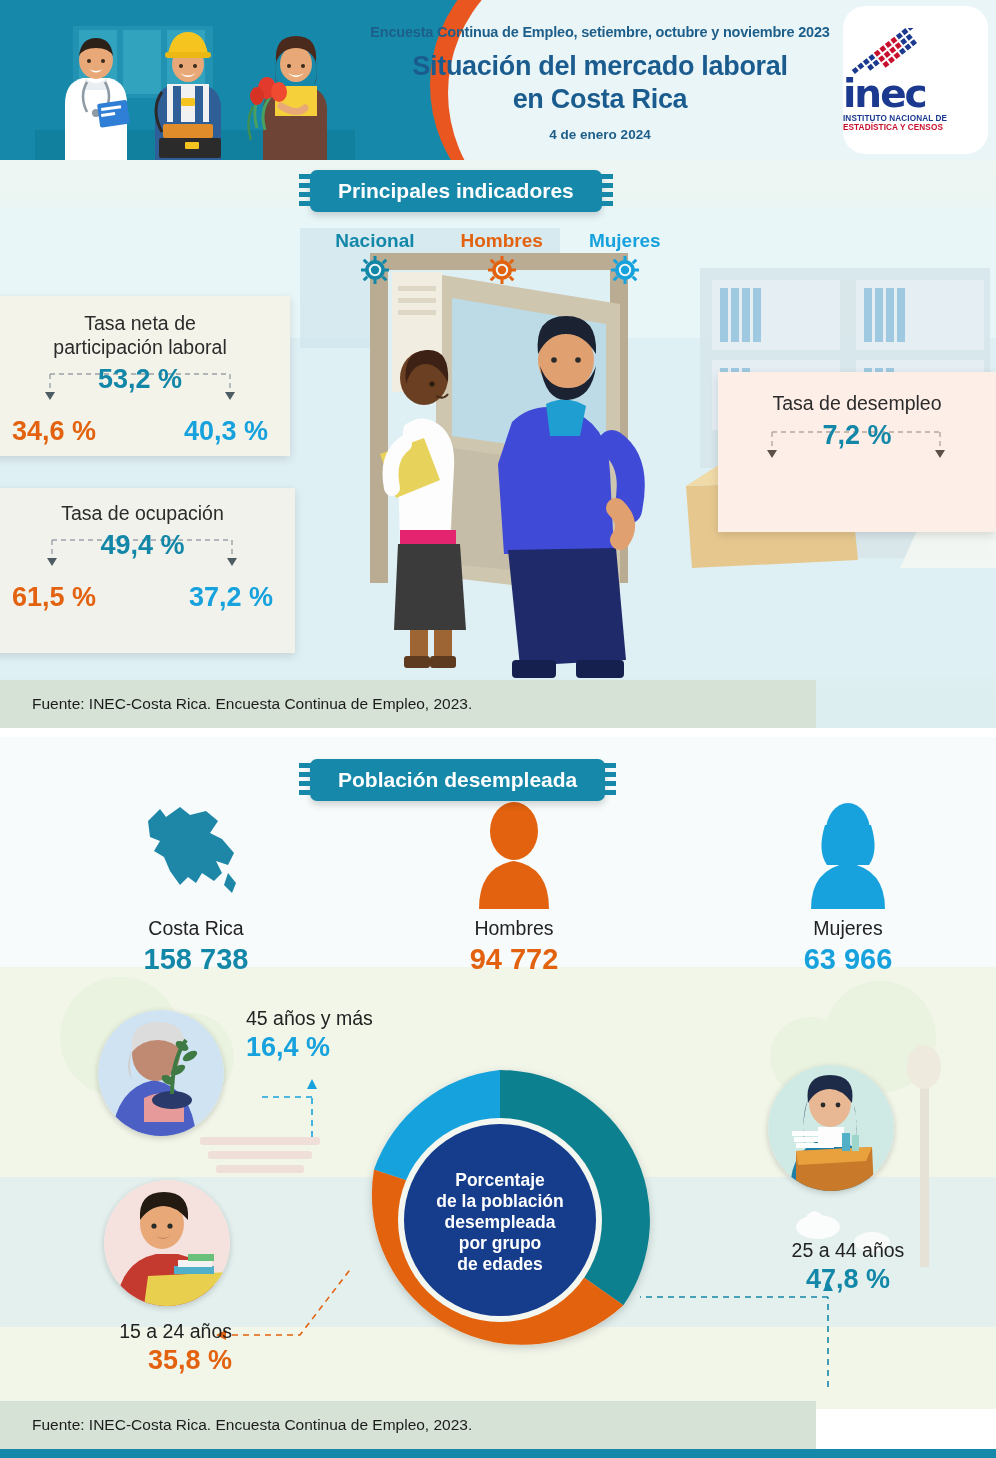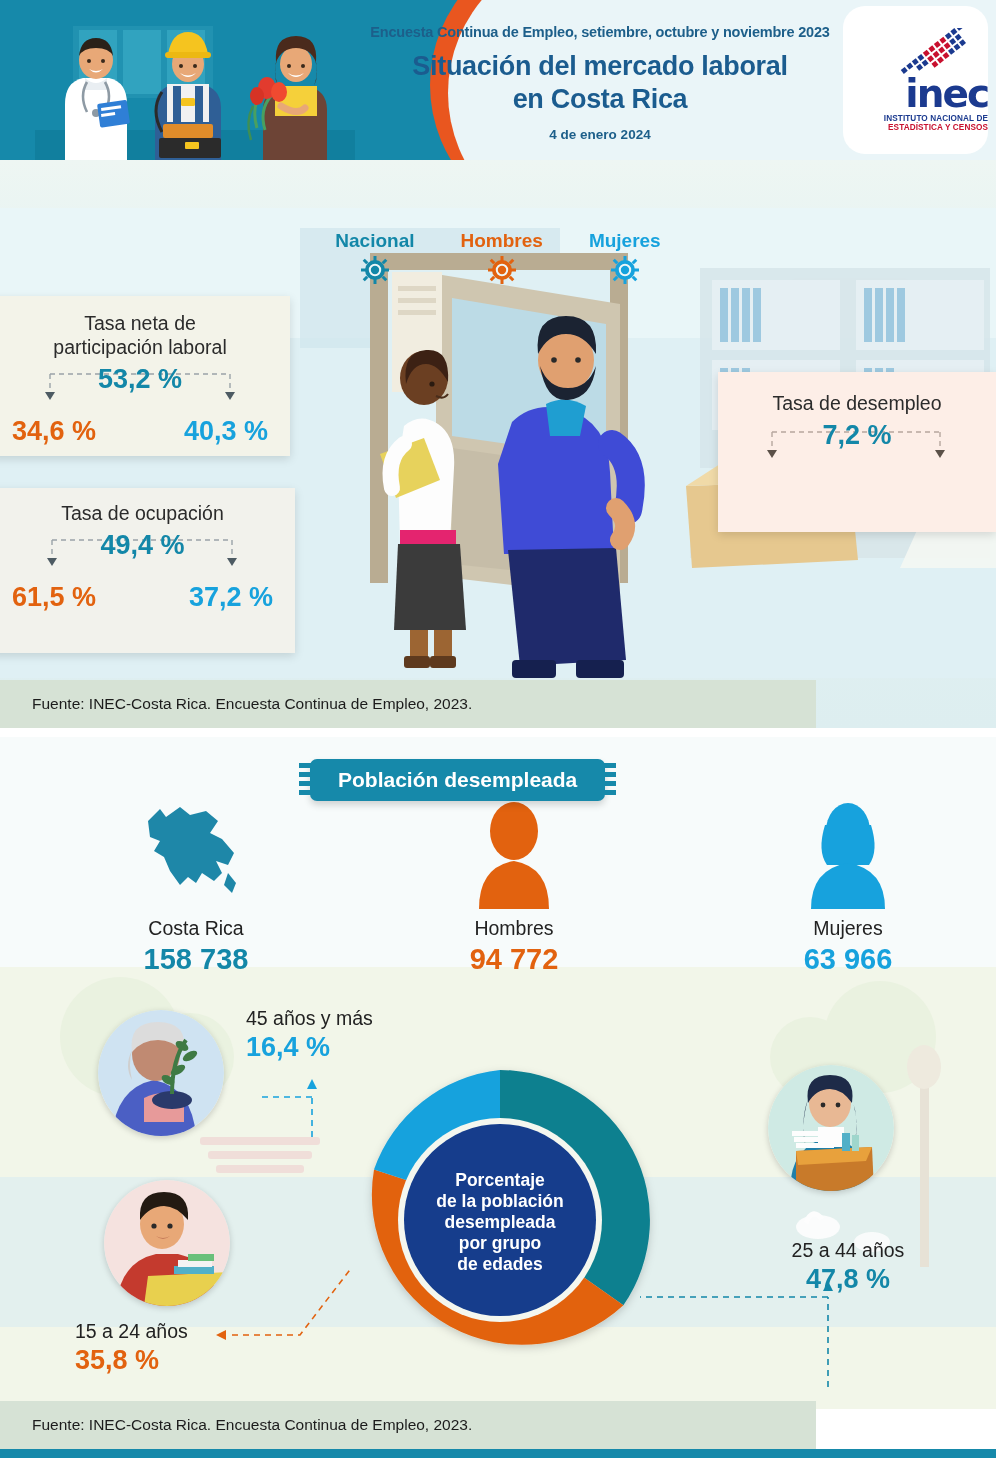--- a/index.html
+++ b/index.html
@@ -47,21 +47,21 @@
   }
   .hdr-sub1 { font-size: 14.5px; color: #1d5f8a; font-weight: 600; letter-spacing: -0.2px; }
   .hdr-title {
     font-size: 27px; color: #1b5c8f; font-weight: bold;
     line-height: 1.22; margin-top: 10px; letter-spacing: -0.3px;
   }
   .hdr-date { font-size: 13.5px; color: #1d5f8a; font-weight: 600; margin-top: 11px; }
   .logo-box {
     position: absolute; right: 8px; top: 6px; width: 145px; height: 148px;
     background: #ffffff; border-radius: 22px;
-    display: flex; flex-direction: column; align-items: flex-end; justify-content: center;
+    display: flex; flex-direction: column; align-items: flex-start; justify-content: center;
     z-index: 8;
   }
   .logo-marks { width: 96px; height: 48px; }
   .logo-word {
     font-size: 39px; font-weight: bold; color: #1b3a8f;
     letter-spacing: -2px; line-height: 0.85; margin-top: 1px;
     font-family: "DejaVu Sans", sans-serif;
   }
   .logo-l1 { font-size: 8.2px; font-weight: bold; color: #1b3a8f; letter-spacing: 0.1px; margin-top: 3px;}
   .logo-l2 { font-size: 8.2px; font-weight: bold; color: #c8102e; letter-spacing: 0.1px; }
@@ -373,20 +373,21 @@
         <path d="M612 236 q26 18 16 66" stroke="#3f4bd6" stroke-width="28" fill="none" stroke-linecap="round"></path>
         <path d="M616 300 q16 16 4 32" stroke="#e0a070" stroke-width="20" fill="none" stroke-linecap="round"></path>
         <path d="M686 278 L850 272 L858 352 L692 360 Z" fill="#e6c88f"></path>
         <path d="M686 278 L720 256 L860 252 L850 272 Z" fill="#f0daa8"></path>
         <path d="M770 256 L790 284 L808 254" fill="#dcc082"></path>
       </g>
 
       <path d="M900 180 L996 180 L996 360 L900 360 L918 320 L900 280 L918 240 Z" fill="#f4f7f3" opacity="0.9"></path>
     </svg>
 
+    <div class="ribbon" id="ribbon1">Principales indicadores</div>
 
     <div class="legend">
       <div class="leg-item">
         <div class="leg-label" style="color:#1387a8">Nacional</div>
         <svg class="leg-gear" width="28" height="28" viewBox="0 0 28 28">
           <g fill="#1387a8">
             <circle cx="14" cy="14" r="10"></circle>
             <g>
               <rect x="12.5" y="0" width="3" height="5"></rect>
                 <rect x="12.5" y="23" width="3" height="5"></rect>
@@ -643,21 +644,21 @@
     <div class="agelab" style="left:246px; top:270px;">
       <div class="age-name">45 años y más</div>
       <div class="age-val blueval">16,4 %</div>
     </div>
 
     <div class="agelab" style="left:768px; top:502px; text-align:center; width:160px;">
       <div class="age-name">25 a 44 años</div>
       <div class="age-val tealval">47,8 %</div>
     </div>
 
-    <div class="agelab" style="left:75px; top:583px; text-align:left; width:140px;">
+    <div class="agelab" style="left:92px; top:583px; text-align:right; width:140px;">
       <div class="age-name">15 a 24 años</div>
       <div class="age-val orangeval">35,8 %</div>
     </div>
   </div>
 
   <div class="srcbar" style="top:1401px">
     <div class="srctext">Fuente: INEC-Costa Rica. Encuesta Continua de Empleo, 2023.</div>
   </div>
   <div class="tealbar" style="top:1449px; height:9px;"></div>
 

